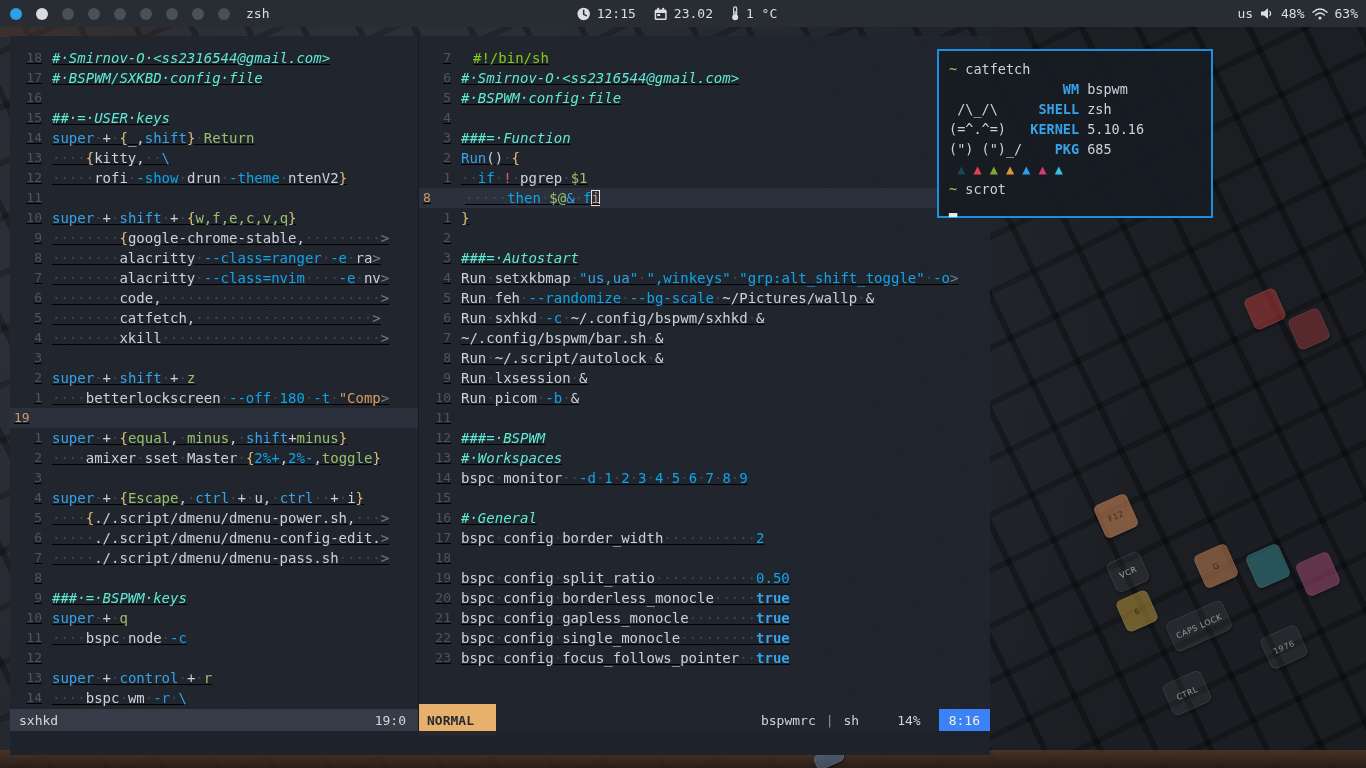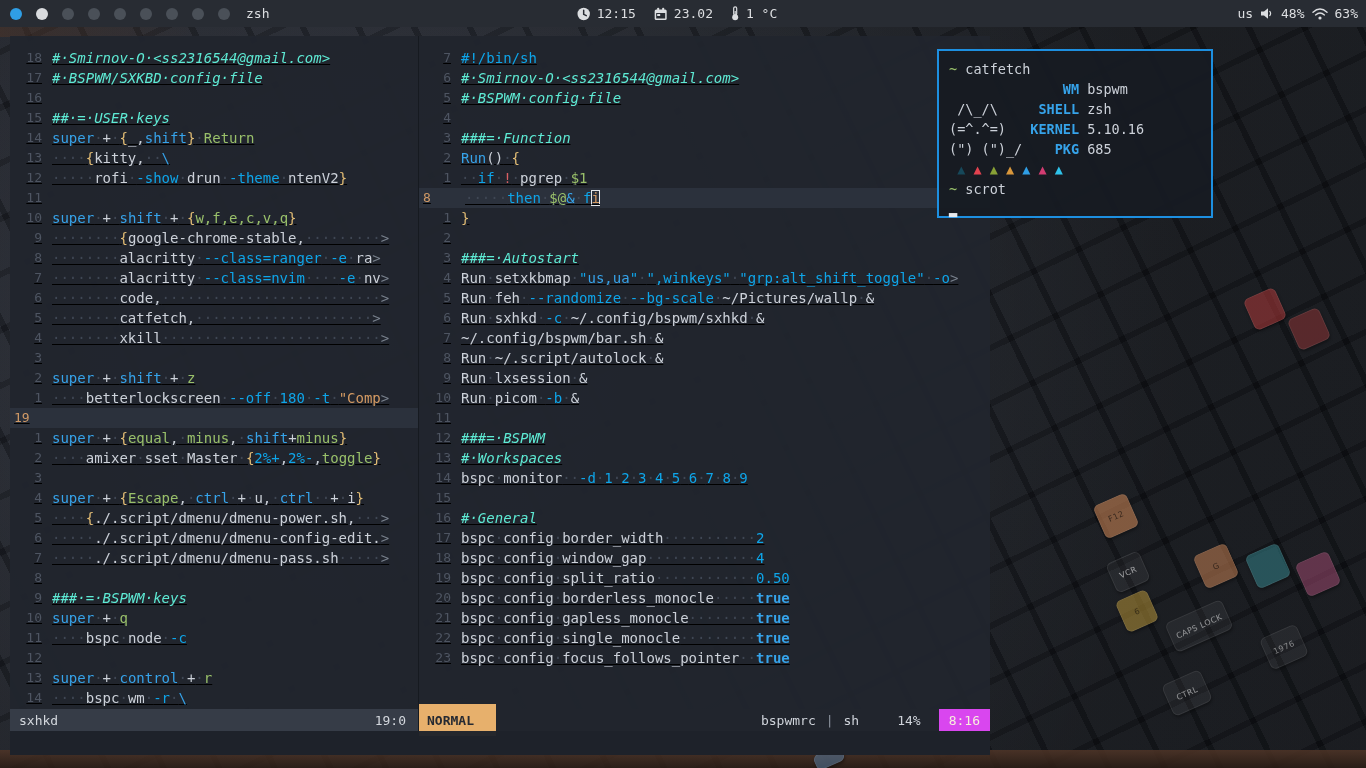--- a/index.html
+++ b/index.html
@@ -50,40 +50,40 @@
   .cur-line{background:#2b313c;}
   
   .tk-n{color:#ccd1d9;}
   .tk-c{color:#5eead4;font-style:italic;}
   .tk-b{color:#36a3ea;}
   .tk-bb{color:#36a3ea;font-weight:bold;}
   .tk-g{color:#99c06a;}
   .tk-o{color:#0ea5e9;}
   .tk-s{color:#d59b63;}
   .tk-y{color:#e3bd75;}
-  .tk-r{color:#0ea5e9;}
+  .tk-r{color:#84cc16;margin-left:12px;}
   .tk-rd{color:#d85f63;}
   .tk-w{color:#3f4754;}
   .tk-d{color:#78808c;}
   .tk-cur{box-shadow:inset 0 0 0 1px #e3e6ea;color:#d59b63;}
   .tk-t1{color:#16485a;}.tk-t2{color:#e2424f;}.tk-t3{color:#88a136;}.tk-t4{color:#d9973b;}
   .tk-t5{color:#2f9ee5;}.tk-t6{color:#d23c72;}.tk-t7{color:#2fc3ea;}
   .tk-cb{color:#e8eaed;}
   
   .statusline{height:22px;flex:0 0 22px;display:flex;align-items:center;font-size:13px;}
   .status-left{background:#363c47;color:#d3d7dd;}
   .status-left .sfile{padding-left:9px;}
   .status-left .spos{margin-left:auto;padding-right:12px;}
   .status-right{background:#21252d;color:#cfd3da;}
   .mode-badge{background:#e7b06c;color:#262a32;font-weight:bold;height:32px;
     display:flex;align-items:center;padding:0 22px 0 8px;}
   .sr-file{margin-left:auto;}
   .sr-sep{margin:0 10px;color:#8c939e;}
   .sr-pct{margin-left:38px;}
-  .time-badge{background:#d946ef;color:#f7eedd;height:22px;display:flex;align-items:center;
+  .time-badge{background:#3b82f6;color:#f7eedd;height:22px;display:flex;align-items:center;
     padding:0 10px;margin-left:18px;text-align:right;}
   .cmdline{height:24px;flex:0 0 24px;background:rgba(30,34,42,0.97);}
   
   .termwin{position:absolute;left:937px;top:49px;width:276px;height:169px;z-index:3;
     background:rgba(23,27,34,0.96);border:2px solid #1d8fe0;box-sizing:border-box;
     padding:8px 0 0 10px;}
   .tl{height:20px;line-height:20px;font-size:13.5px;white-space:pre;}
 </style>
 </head>
 <body>
@@ -233,21 +233,21 @@
             <div class="cl"><span class="lnum">8</span><span class="codeseg"><span class="tk-n">Run</span><span class="tk-w">·</span><span class="tk-n">~/.script/autolock</span><span class="tk-w">·</span><span class="tk-n">&amp;</span></span></div>
             <div class="cl"><span class="lnum">9</span><span class="codeseg"><span class="tk-n">Run</span><span class="tk-w">·</span><span class="tk-n">lxsession</span><span class="tk-w">·</span><span class="tk-n">&amp;</span></span></div>
             <div class="cl"><span class="lnum">10</span><span class="codeseg"><span class="tk-n">Run</span><span class="tk-w">·</span><span class="tk-n">picom</span><span class="tk-w">·</span><span class="tk-o">-b</span><span class="tk-w">·</span><span class="tk-n">&amp;</span></span></div>
             <div class="cl"><span class="lnum">11</span><span class="codeseg"></span></div>
             <div class="cl"><span class="lnum">12</span><span class="codeseg"><span class="tk-c">###=·BSPWM</span></span></div>
             <div class="cl"><span class="lnum">13</span><span class="codeseg"><span class="tk-c">#·Workspaces</span></span></div>
             <div class="cl"><span class="lnum">14</span><span class="codeseg"><span class="tk-n">bspc</span><span class="tk-w">·</span><span class="tk-n">monitor</span><span class="tk-w">··</span><span class="tk-o">-d</span><span class="tk-w">·</span><span class="tk-o">1</span><span class="tk-w">·</span><span class="tk-o">2</span><span class="tk-w">·</span><span class="tk-o">3</span><span class="tk-w">·</span><span class="tk-o">4</span><span class="tk-w">·</span><span class="tk-o">5</span><span class="tk-w">·</span><span class="tk-o">6</span><span class="tk-w">·</span><span class="tk-o">7</span><span class="tk-w">·</span><span class="tk-o">8</span><span class="tk-w">·</span><span class="tk-o">9</span></span></div>
             <div class="cl"><span class="lnum">15</span><span class="codeseg"></span></div>
             <div class="cl"><span class="lnum">16</span><span class="codeseg"><span class="tk-c">#·General</span></span></div>
             <div class="cl"><span class="lnum">17</span><span class="codeseg"><span class="tk-n">bspc</span><span class="tk-w">·</span><span class="tk-n">config</span><span class="tk-w">·</span><span class="tk-n">border_width</span><span class="tk-w">···········</span><span class="tk-o">2</span></span></div>
-            <div class="cl"><span class="lnum">18</span><span class="codeseg"><span class="tk-n">bspc</span><span class="tk-w">·</span><span class="tk-n">config</span><span class="tk-w">·</span><span class="tk-n">window_gap</span><span class="tk-w">·············</span><span class="tk-o">4</span></span></div>
+            <div class="cl"><span class="lnum">18</span></div>
             <div class="cl"><span class="lnum">19</span><span class="codeseg"><span class="tk-n">bspc</span><span class="tk-w">·</span><span class="tk-n">config</span><span class="tk-w">·</span><span class="tk-n">split_ratio</span><span class="tk-w">············</span><span class="tk-o">0.50</span></span></div>
             <div class="cl"><span class="lnum">20</span><span class="codeseg"><span class="tk-n">bspc</span><span class="tk-w">·</span><span class="tk-n">config</span><span class="tk-w">·</span><span class="tk-n">borderless_monocle</span><span class="tk-w">·····</span><span class="tk-bb">true</span></span></div>
             <div class="cl"><span class="lnum">21</span><span class="codeseg"><span class="tk-n">bspc</span><span class="tk-w">·</span><span class="tk-n">config</span><span class="tk-w">·</span><span class="tk-n">gapless_monocle</span><span class="tk-w">········</span><span class="tk-bb">true</span></span></div>
             <div class="cl"><span class="lnum">22</span><span class="codeseg"><span class="tk-n">bspc</span><span class="tk-w">·</span><span class="tk-n">config</span><span class="tk-w">·</span><span class="tk-n">single_monocle</span><span class="tk-w">·········</span><span class="tk-bb">true</span></span></div>
             <div class="cl"><span class="lnum">23</span><span class="codeseg"><span class="tk-n">bspc</span><span class="tk-w">·</span><span class="tk-n">config</span><span class="tk-w">·</span><span class="tk-n">focus_follows_pointer</span><span class="tk-w">··</span><span class="tk-bb">true</span></span></div>
           </div>
         <div class="statusline status-right">
           <span class="mode-badge">NORMAL</span>
           <span class="sr-file">bspwmrc</span>
           <span class="sr-sep">|</span>

